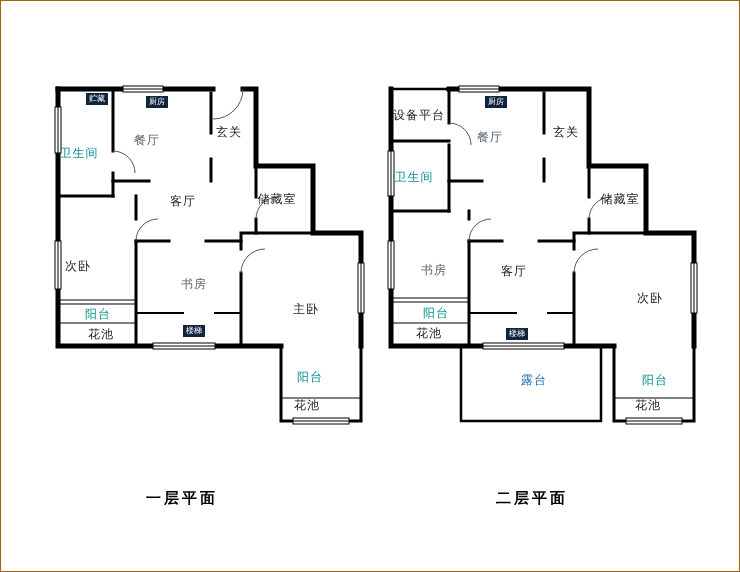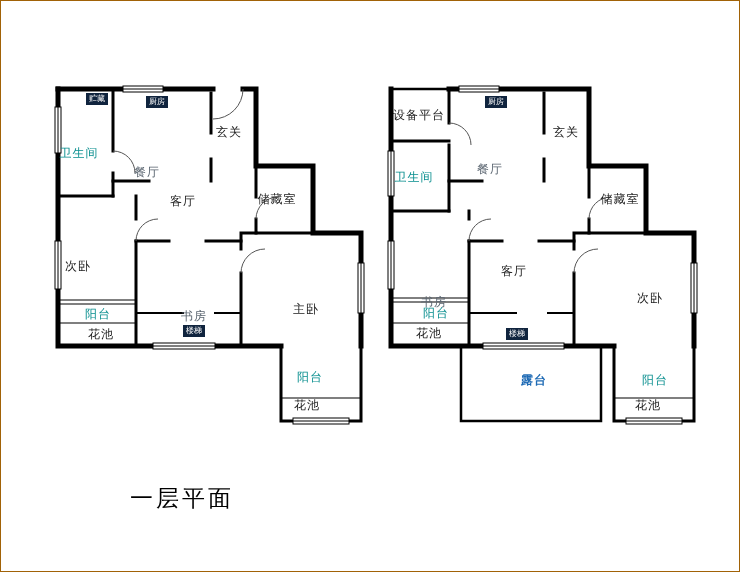--- a/index.html
+++ b/index.html
@@ -1,23 +1,23 @@
 <!DOCTYPE html>
 <html style="--wall: #000000; --teal: #0a8f8f; --blue: #1f6bb5; --dark-box: #10243e; --text: #1a1a1a; --muted: #5a6570;"><head>
 <meta charset="utf-8">
 <style>
   html,body{margin:0;padding:0;background:#d9d9d9;font-family:"DejaVu Sans",sans-serif;}
   .canvas{position:relative;width:740px;height:572px;background:#ffffff;border:1px solid #a16207;box-sizing:border-box;overflow:hidden;margin:0 auto;}
   svg{position:absolute;left:0;top:0;}
   .lbl{position:absolute;transform:translate(-50%,-50%);font-size:12px;line-height:1;color:var(--text,#1a1a1a);white-space:nowrap;letter-spacing:1px;}
   .lbl.teal{color:var(--teal,#0a8f8f);font-weight:normal;}
-  .lbl.blue{color:var(--blue,#1f6bb5);font-weight:bold;padding-left:40px;}
-  .lbl.muted{color:var(--muted,#5a6570);margin-top:32px;}
+  .lbl.blue{color:var(--blue,#1f6bb5);font-weight:normal;padding-left:40px;}
+  .lbl.muted{color:var(--muted,#5a6570);}
   .lbl.box{background:var(--dark-box,#10243e);color:#fff;font-size:8px;padding:2px 3px;letter-spacing:0;}
-  .plan-title{position:absolute;transform:translate(-50%,-50%);font-size:23px;font-weight:normal;color:#000;letter-spacing:3px;}
+  .plan-title{position:absolute;transform:translate(-50%,-50%);font-size:15px;font-weight:bold;color:#000;letter-spacing:3px;}
 </style>
 </head>
 <body>
 
 <div class="canvas">
 
   <svg width="740" height="572" viewBox="0 0 740 572">
 
     <g stroke="#000" stroke-width="5" fill="none" stroke-linecap="square">
       <path d="M57 88 H212 M242 88 H255 M255 88 V165 H312 V232 H360 V345"></path>
@@ -140,14 +140,15 @@
   <div class="lbl" style="left:513px;top:270px">客厅</div>
   <div class="lbl teal" style="left:435px;top:312px">阳台</div>
   <div class="lbl" style="left:428px;top:332px">花池</div>
   <div class="lbl box" style="left:516px;top:333px">楼梯</div>
   <div class="lbl blue" style="left:513px;top:379px">露台</div>
   <div class="lbl" style="left:649px;top:297px">次卧</div>
   <div class="lbl teal" style="left:654px;top:379px">阳台</div>
   <div class="lbl" style="left:647px;top:404px">花池</div>
 
   <div class="plan-title" style="left:181px;top:497px">一层平面</div>
+  <div class="plan-title" style="left:531px;top:497px">二层平面</div>
 
 </div>
 
 </body></html>

